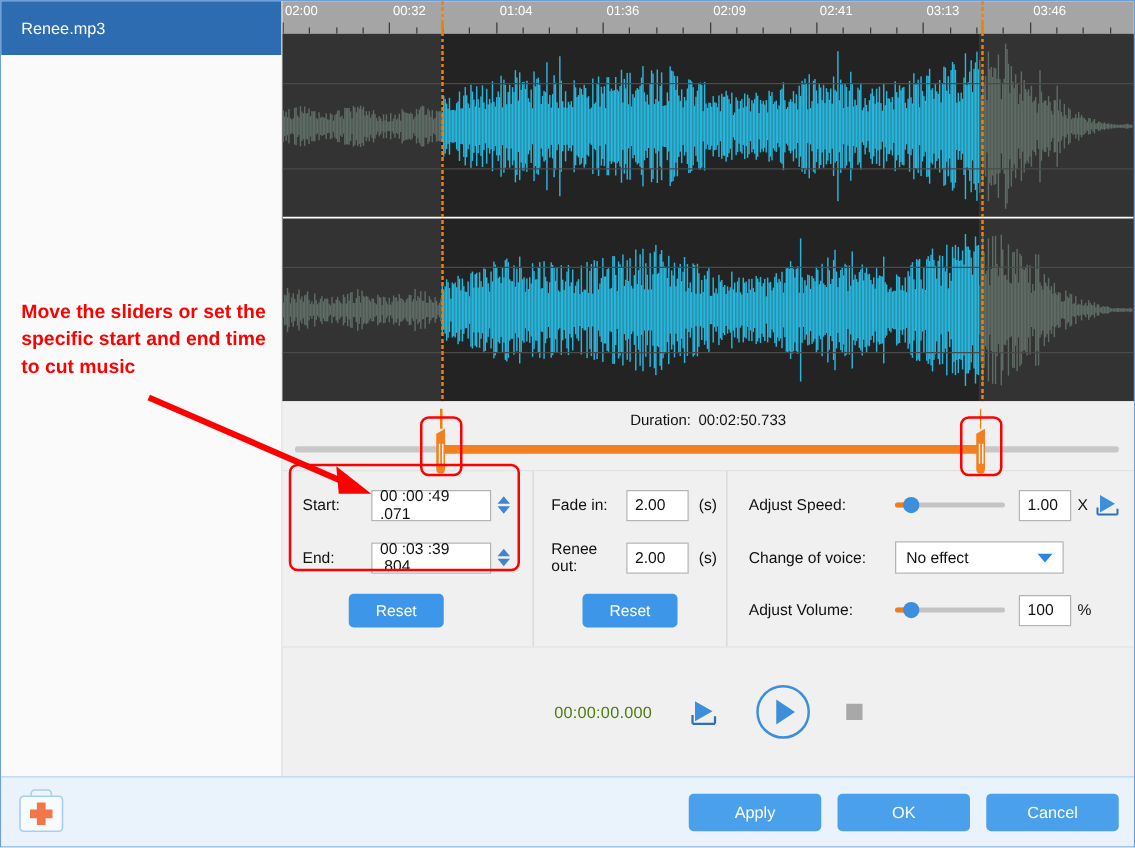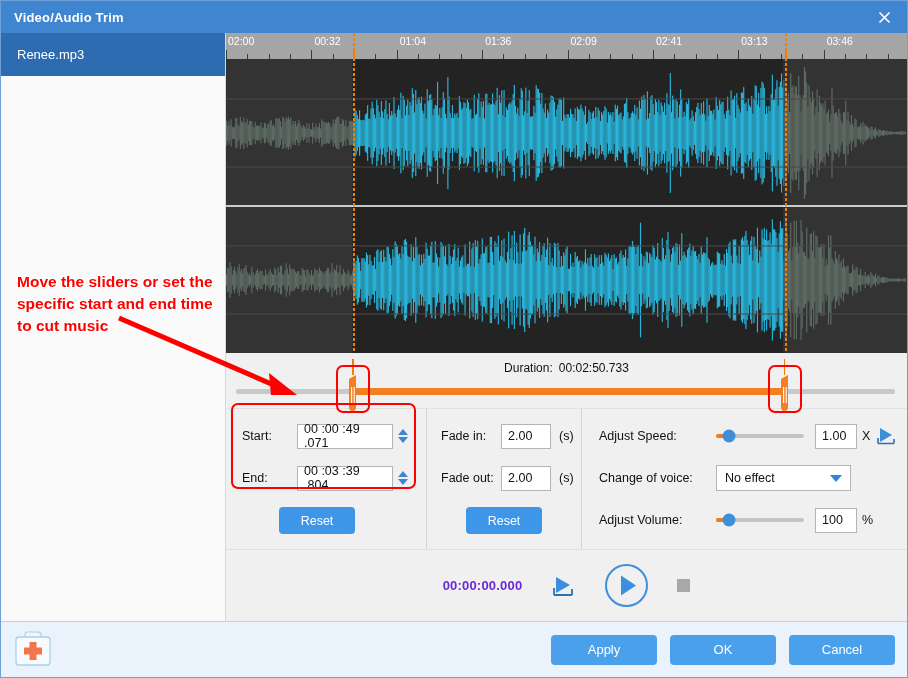--- a/index.html
+++ b/index.html
@@ -182,21 +182,21 @@
     padding: 0 8px; font-size: 12.5px; color: #111; cursor: pointer;
   }
   .caret { width: 0; height: 0; border-left: 6px solid transparent; border-right: 6px solid transparent; border-top: 7px solid #2f86d8; }
 
   
   .playbar {
     flex: 1; min-height: 0; background: #f0f0f0;
     border-top: 1px solid #e0e0e0;
     display: flex; align-items: center; justify-content: center; gap: 28px;
   }
-  .timecode { font-size: 13px; color: #6d28d9; letter-spacing: .2px; font-weight: bold; }
+  .timecode { font-size: 13px; color: #4d7c0f; letter-spacing: .2px; }
   .icon-btn { cursor: pointer; display: flex; align-items: center; }
   .stop-sq { width: 13px; height: 13px; background: #a8a8a8; cursor: pointer; }
 
   
   .footer {
     flex: 0 0 56px; background: #eaf2fb;
     border-top: 1px solid #b9d3ec;
     display: flex; align-items: center; position: relative;
   }
   .logo { display: flex; align-items: center; margin-left: 10px; }
@@ -218,28 +218,20 @@
   }
 
   
   .red-arrow { position: absolute; left: 0; top: 0; pointer-events: none; z-index: 30; }
 </style>
 </head>
 <body>
 
 <div class="window">
 
-  <div class="titlebar">
-    <span class="titlebar-text">Video/Audio Trim</span>
-    <div class="close-btn">
-      <svg width="17" height="17" viewBox="0 0 17 17">
-        <path d="M3.5 3.5 L13.5 13.5 M13.5 3.5 L3.5 13.5" stroke="#ffffff" stroke-width="1.7" fill="none"></path>
-      </svg>
-    </div>
-  </div>
 
   <div class="body-area">
 
     <div class="sidebar">
       <div class="file-item">
         <span>Renee.mp3</span>
       </div>
       <div class="sidebar-rest">
         <div class="annotation-text">Move the sliders or set the specific start and end time to cut music</div>
       </div>
@@ -1550,21 +1542,21 @@
 
         <div class="col col-2">
           <div class="field-row" style="margin-left:14px;">
             <span class="f-label" style="width:60px;">Fade in:</span>
             <div class="txtbox" style="width:50px;">
               <span>2.00</span>
             </div>
             <span class="unit">(s)</span>
           </div>
           <div class="field-row" style="margin-left:14px;">
-            <span class="f-label" style="width:60px;">Fade out:</span>
+            <span class="f-label" style="width:60px;">Renee out:</span>
             <div class="txtbox" style="width:50px;">
               <span>2.00</span>
             </div>
             <span class="unit">(s)</span>
           </div>
           <div style="text-align:center; margin-top:4px;">
             <button class="btn-blue">Reset</button>
           </div>
         </div>
 

